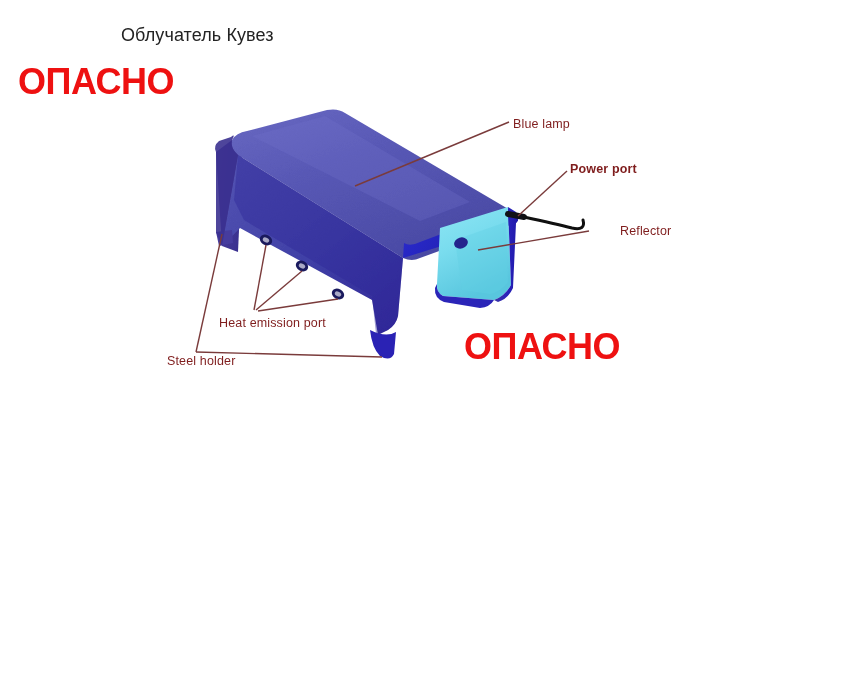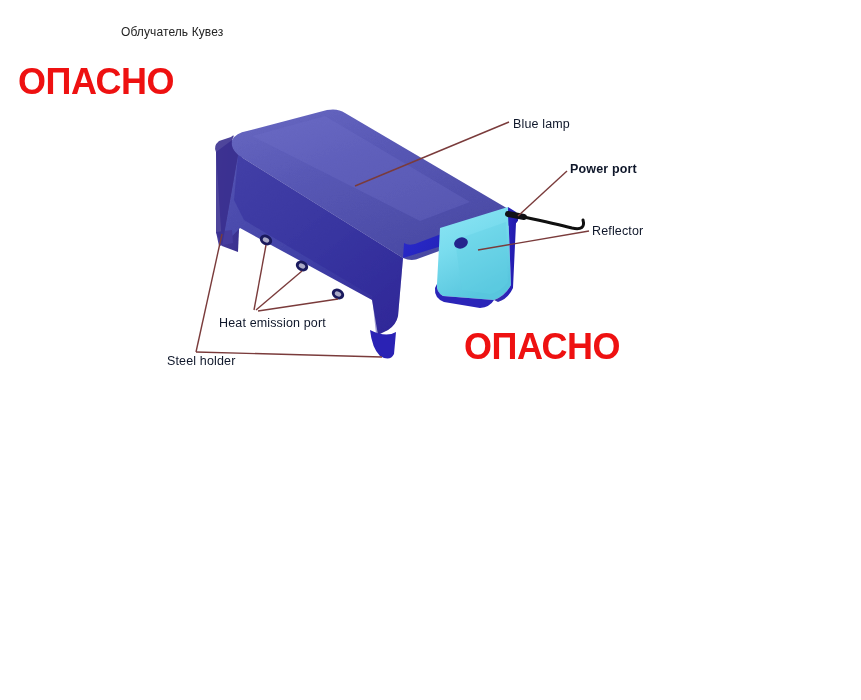--- a/index.html
+++ b/index.html
@@ -22,21 +22,21 @@
     width: 861px;
     height: 700px;
     background: #ffffff;
   }
 
   
   .product-title {
     position: absolute;
     left: 121px;
     top: 25px;
-    font-size: 12px;
+    font-size: 18px;
     color: #232323;
     letter-spacing: 0.1px;
     white-space: nowrap;
     font-weight: 400;
   }
 
   
   .warning {
     position: absolute;
     color: #ee1111;
@@ -65,28 +65,28 @@
     height: 400px;
   }
   .photo-stage svg {
     display: block;
   }
 
   
   .callout-label {
     position: absolute;
     font-size: 12.5px;
-    color: #0f172a;
+    color: #7f1d1d;
     white-space: nowrap;
     font-weight: 400;
     letter-spacing: 0.15px;
   }
   .callout-label--blue-lamp     { left: 513px; top: 117px; }
   .callout-label--power-port    { left: 570px; top: 162px; font-weight: bold; }
-  .callout-label--reflector     { left: 592px; top: 224px; }
+  .callout-label--reflector     { left: 620px; top: 224px; }
   .callout-label--heat-hole     { left: 219px; top: 316px; }
   .callout-label--steel-holder  { left: 167px; top: 354px; text-align: center; }
 </style>
 </head>
 <body>
 
 <div id="canvas">
 
   <div class="product-title">Облучатель Кувез</div>
 

